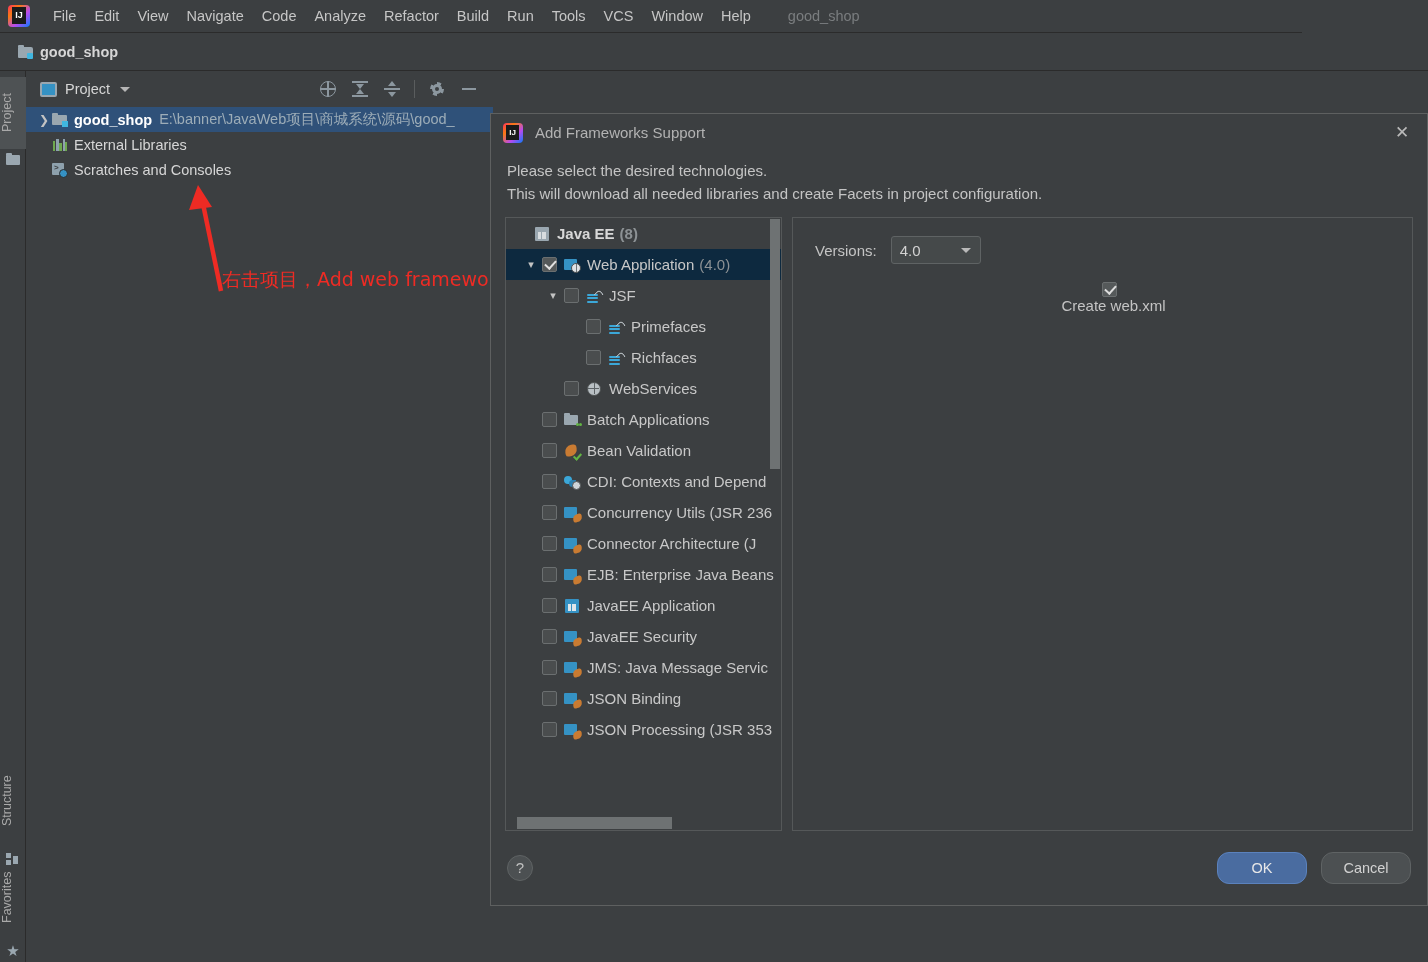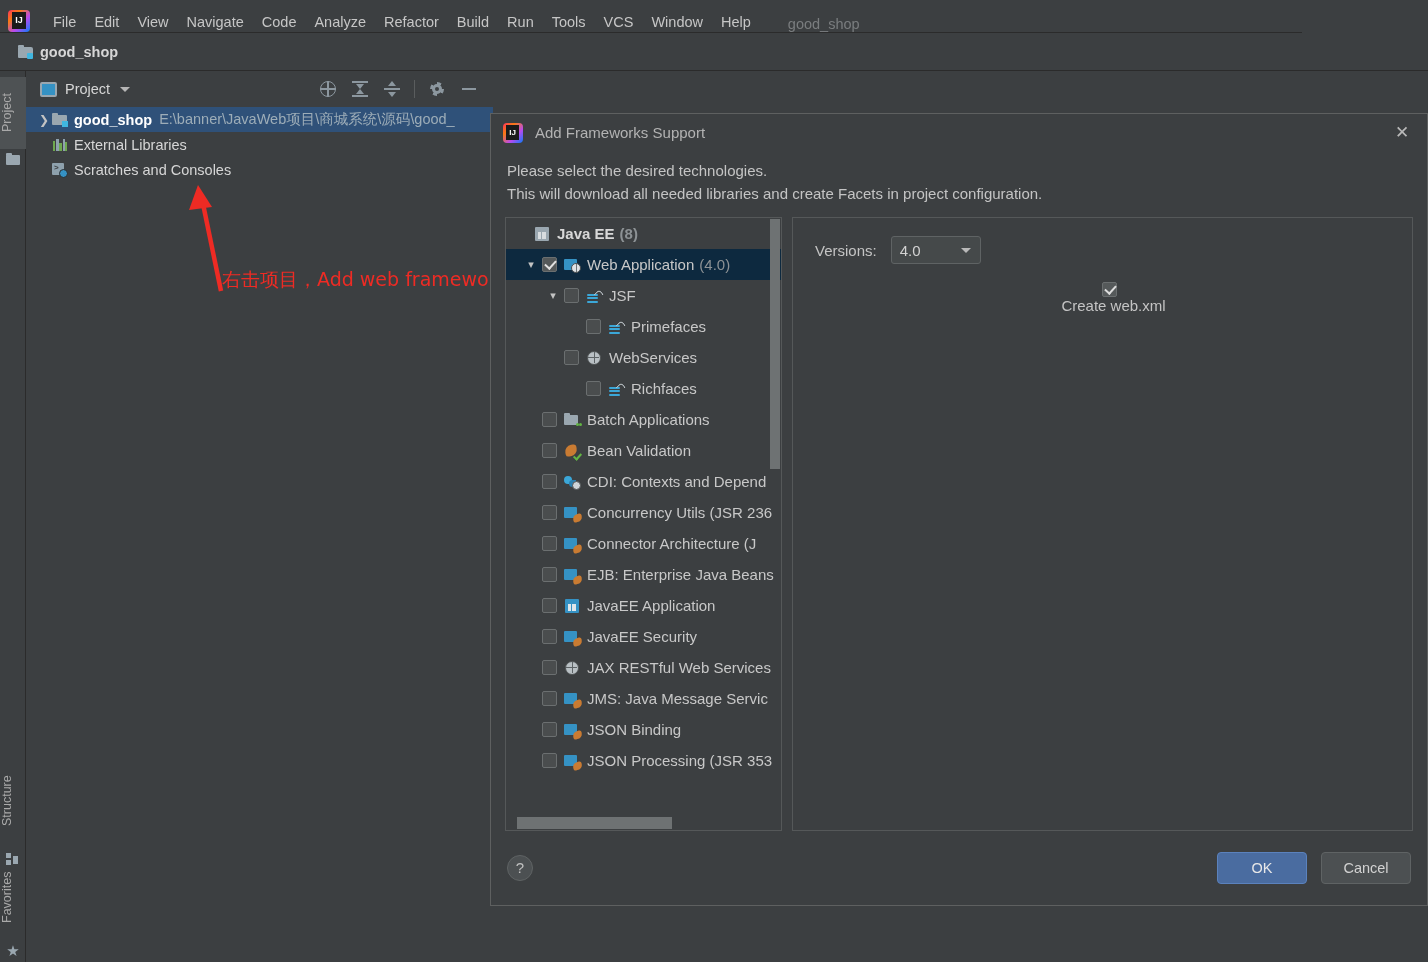--- a/index.html
+++ b/index.html
@@ -7,21 +7,21 @@
   body{
     width:1428px; height:962px; position:relative; overflow:hidden;
     font-family:"Liberation Sans", sans-serif;
     color:#bbbbbb;
     -webkit-font-smoothing:antialiased;
   }
 
   
   #menubar{
     position:absolute; left:0; top:0; width:1302px; height:33px;
-    background:#3c3f41; display:flex; align-items:flex-end;
+    background:#3c3f41; display:flex; align-items:center;
     border-bottom:1px solid #2b2b2b;
   }
   .ij-logo{
     width:22px;height:22px;margin-left:8px;margin-right:14px;flex:none;
     position:relative; border-radius:4px; overflow:hidden;
     background:linear-gradient(135deg,#fe315d 0%,#f97a12 28%,#b74aef 62%,#087cfa 100%);
   }
   .ij-logo::after{
     content:"IJ"; position:absolute; left:4px; top:2px;
     width:14px;height:17px; background:#1b1b1b; color:#fff;
@@ -347,21 +347,21 @@
   
   #dlg-footer{
     flex:none; height:74px; display:flex; align-items:center; padding:0 16px; position:relative;
   }
   #help-button{
     width:26px;height:26px; border-radius:50%; background:#4c5052; border:1px solid #5f6364;
     color:#c0c0c0; font-size:15px; line-height:24px; text-align:center; cursor:pointer;
   }
   #dlg-actions{ margin-left:auto; display:flex; gap:14px; }
   .dbtn{
-    min-width:90px; height:32px; border-radius:4px; font-size:14.5px;
+    min-width:90px; height:32px; border-radius:12px; font-size:14.5px;
     display:flex; align-items:center; justify-content:center; cursor:pointer;
   }
   #ok-button{ background:#4a6ca0; border:1px solid #5b82bd; color:#e8e8e8; }
   #cancel-button{ background:#4c5052; border:1px solid #5f6364; color:#d2d2d2; }
 </style>
 </head>
 <body>
 
 <div id="menubar">
   <div class="ij-logo"></div>
@@ -544,38 +544,38 @@
             <span class="twisty"></span>
             <span class="cbx "></span>
             <span class="fic fic-jsf">
               <i></i>
               <i></i>
               <i></i>
               <span class="w"></span>
             </span>
             <span class="nm">Primefaces</span>
           </div>
+          <div class="fwrow" style="padding-left: 58px;">
+            <span class="twisty"></span>
+            <span class="cbx "></span>
+            <span class="fic fic-jsf">
+              <i></i>
+              <i></i>
+              <i></i>
+              <span class="w"></span>
+            </span>
+            <span class="nm">Richfaces</span>
+          </div>
           <div class="fwrow" style="padding-left: 36px;">
             <span class="twisty"></span>
             <span class="cbx "></span>
             <span class="fic fic-globe">
               <span class="globe"></span>
             </span>
             <span class="nm">WebServices</span>
-          </div>
-          <div class="fwrow" style="padding-left: 58px;">
-            <span class="twisty"></span>
-            <span class="cbx "></span>
-            <span class="fic fic-jsf">
-              <i></i>
-              <i></i>
-              <i></i>
-              <span class="w"></span>
-            </span>
-            <span class="nm">Richfaces</span>
           </div>
           <div class="fwrow" style="padding-left: 14px;">
             <span class="twisty"></span>
             <span class="cbx "></span>
             <span class="fic fic-folder">
               <span class="tab"></span>
               <span class="body"></span>
               <span class="d1"></span>
               <span class="d2"></span>
             </span>
@@ -637,28 +637,20 @@
             <span class="nm">JavaEE Application</span>
           </div>
           <div class="fwrow" style="padding-left: 14px;">
             <span class="twisty"></span>
             <span class="cbx "></span>
             <span class="fic fic-javaeemod">
               <span class="sq"></span>
               <span class="bean"></span>
             </span>
             <span class="nm">JavaEE Security</span>
-          </div>
-          <div class="fwrow" style="padding-left: 14px;">
-            <span class="twisty"></span>
-            <span class="cbx "></span>
-            <span class="fic fic-globe">
-              <span class="globe"></span>
-            </span>
-            <span class="nm">JAX RESTful Web Services</span>
           </div>
           <div class="fwrow" style="padding-left: 14px;">
             <span class="twisty"></span>
             <span class="cbx "></span>
             <span class="fic fic-javaeemod">
               <span class="sq"></span>
               <span class="bean"></span>
             </span>
             <span class="nm">JMS: Java Message Servic</span>
           </div>

